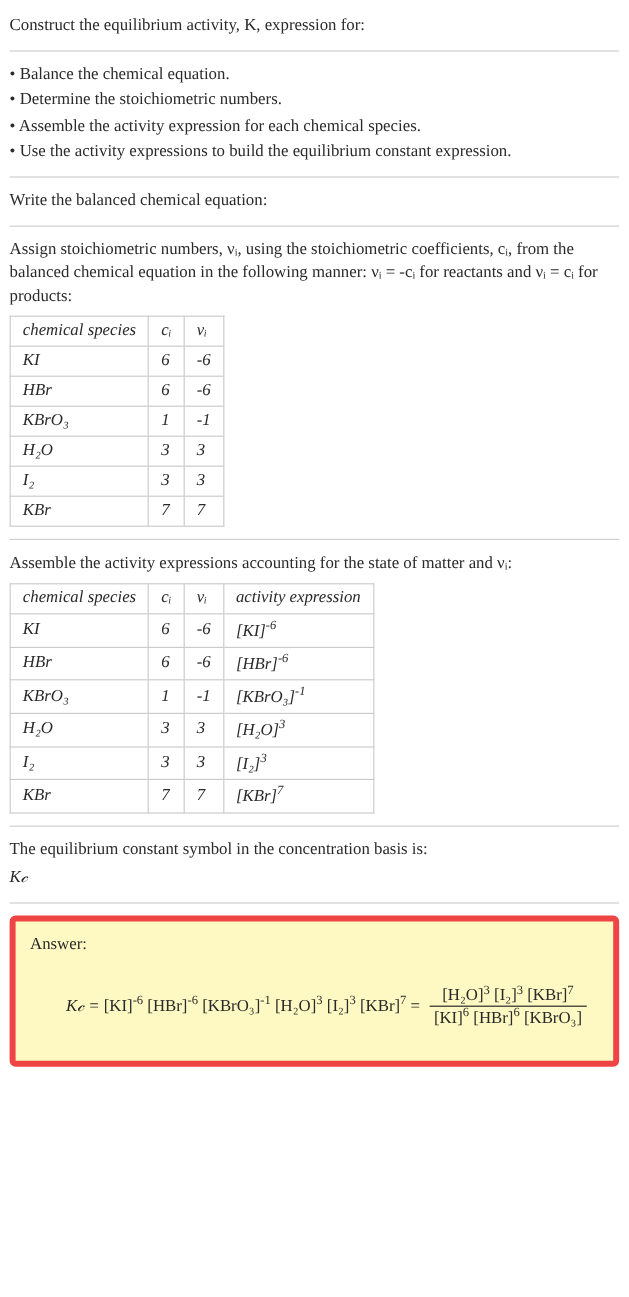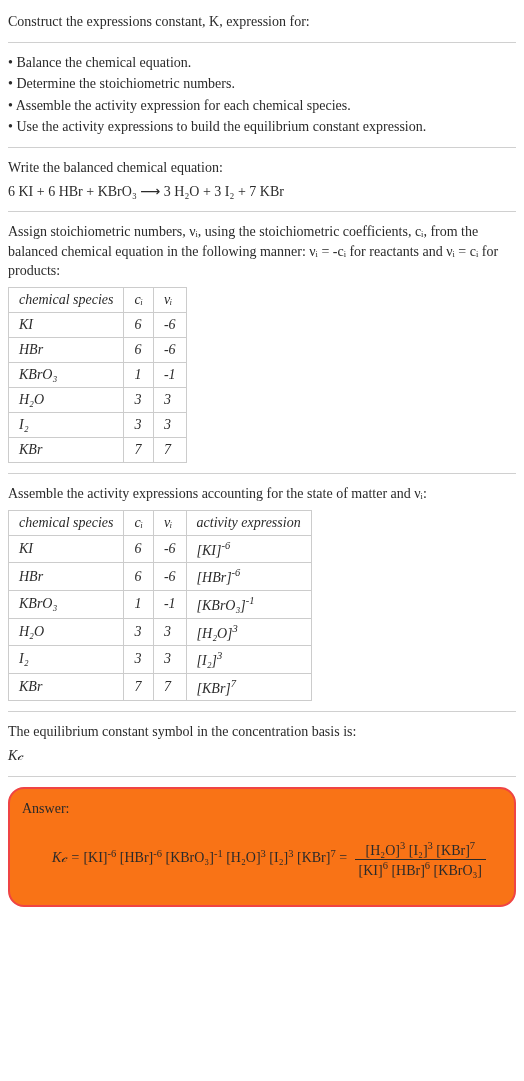--- a/index.html
+++ b/index.html
@@ -34,23 +34,23 @@
       border: 1px solid #ccc;
       padding: 4px 10px;
       text-align: left;
       font-weight: normal;
       font-style: italic;
     }
     th {
       background: #fff;
     }
     .answer-box {
-      background: #f97316;
-      border: 2px solid #ef4444;
-      border-radius: 16px;
+      background: #fef9c3;
+      border: 5px solid #ef4444;
+      border-radius: 5px;
       padding: 10px 12px;
       margin-top: 6px;
     }
     .answer-label {
       margin: 0 0 6px 0;
     }
     .frac {
       display: inline-block;
       vertical-align: middle;
       text-align: center;
@@ -75,35 +75,34 @@
       font-family: Georgia, serif;
     }
     .indent-expr {
       padding-left: 30px;
     }
   </style>
 </head>
 <body>
 
 <div class="section">
-  <p>Construct the expressions constant, K, expression for:</p>
+  <p>Construct the equilibrium activity, K, expression for:</p>
 </div>
 <hr>
 
 <div class="section">
   <p class="bullet">• Balance the chemical equation.</p>
   <p class="bullet">• Determine the stoichiometric numbers.</p>
   <p class="bullet">• Assemble the activity expression for each chemical species.</p>
   <p class="bullet">• Use the activity expressions to build the equilibrium constant expression.</p>
 </div>
 <hr>
 
 <div class="section">
   <p>Write the balanced chemical equation:</p>
-  <p>6 KI + 6 HBr + KBrO₃ ⟶ 3 H₂O + 3 I₂ + 7 KBr</p>
 </div>
 <hr>
 
 <div class="section">
   <p>Assign stoichiometric numbers, νᵢ, using the stoichiometric coefficients, cᵢ, from the balanced chemical equation in the following manner: νᵢ = -cᵢ for reactants and νᵢ = cᵢ for products:</p>
   <table>
     <tbody>
         <tr>
       <th>chemical species</th>
       <th class="italic">cᵢ</th>

